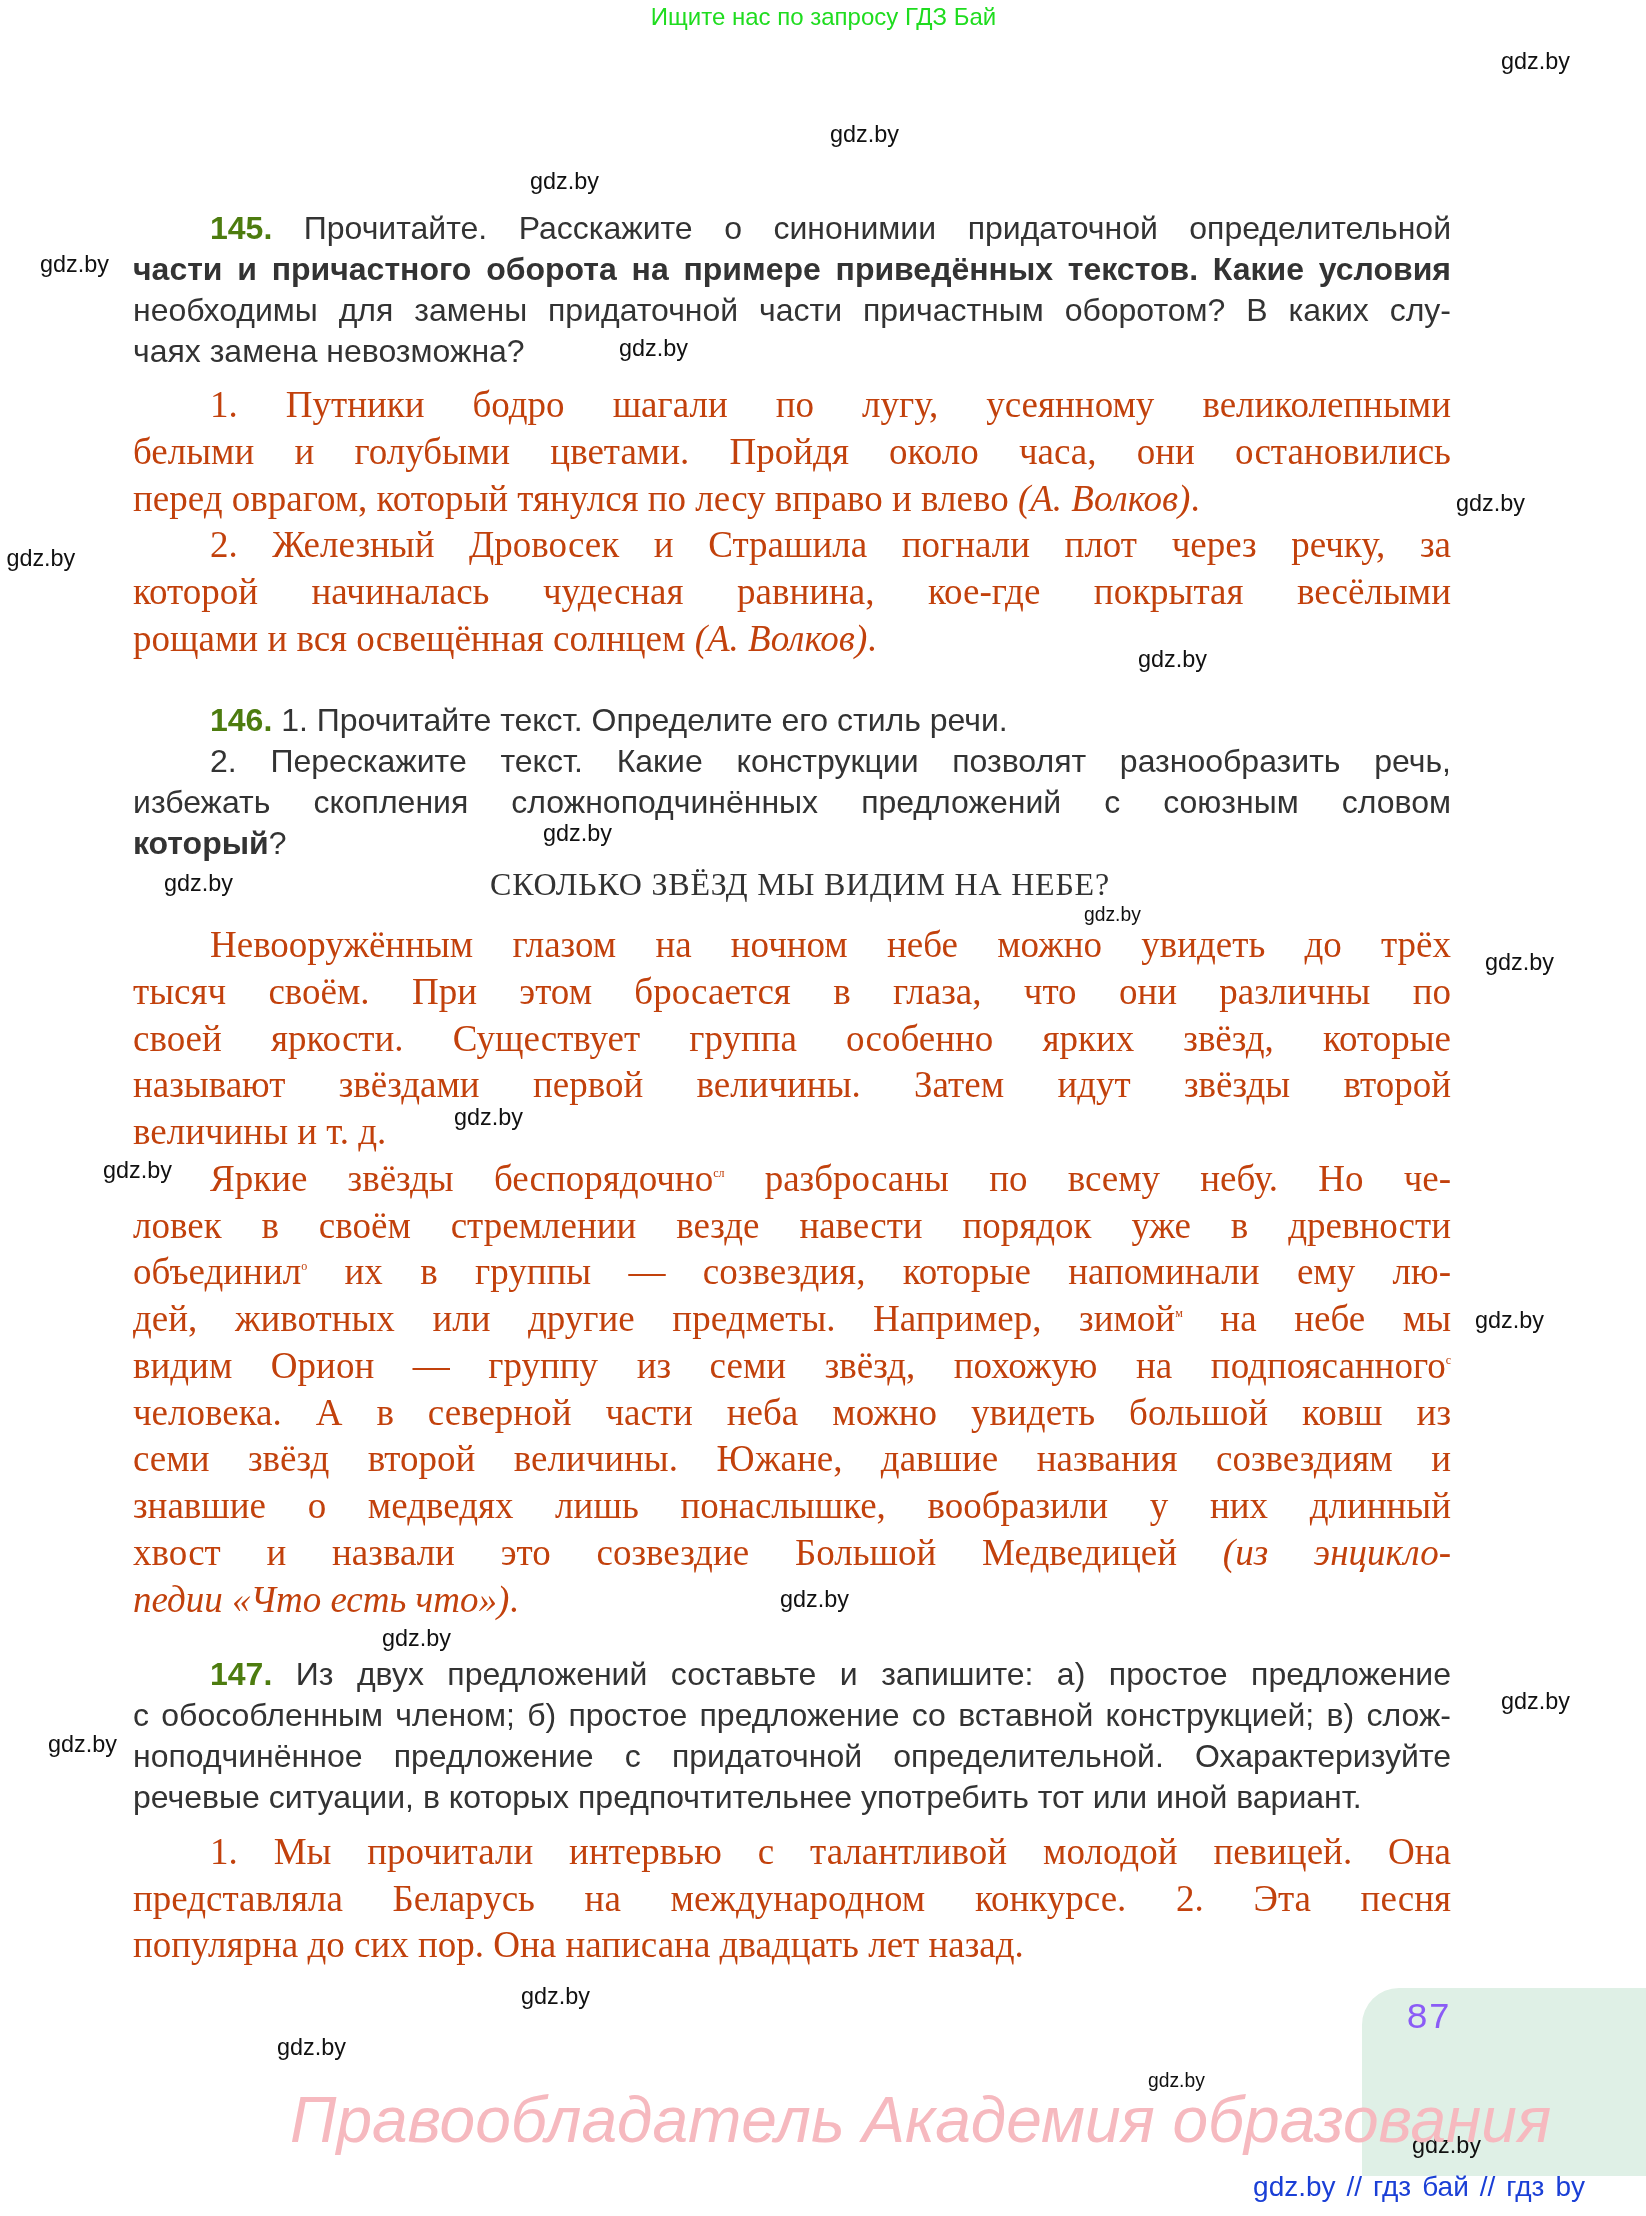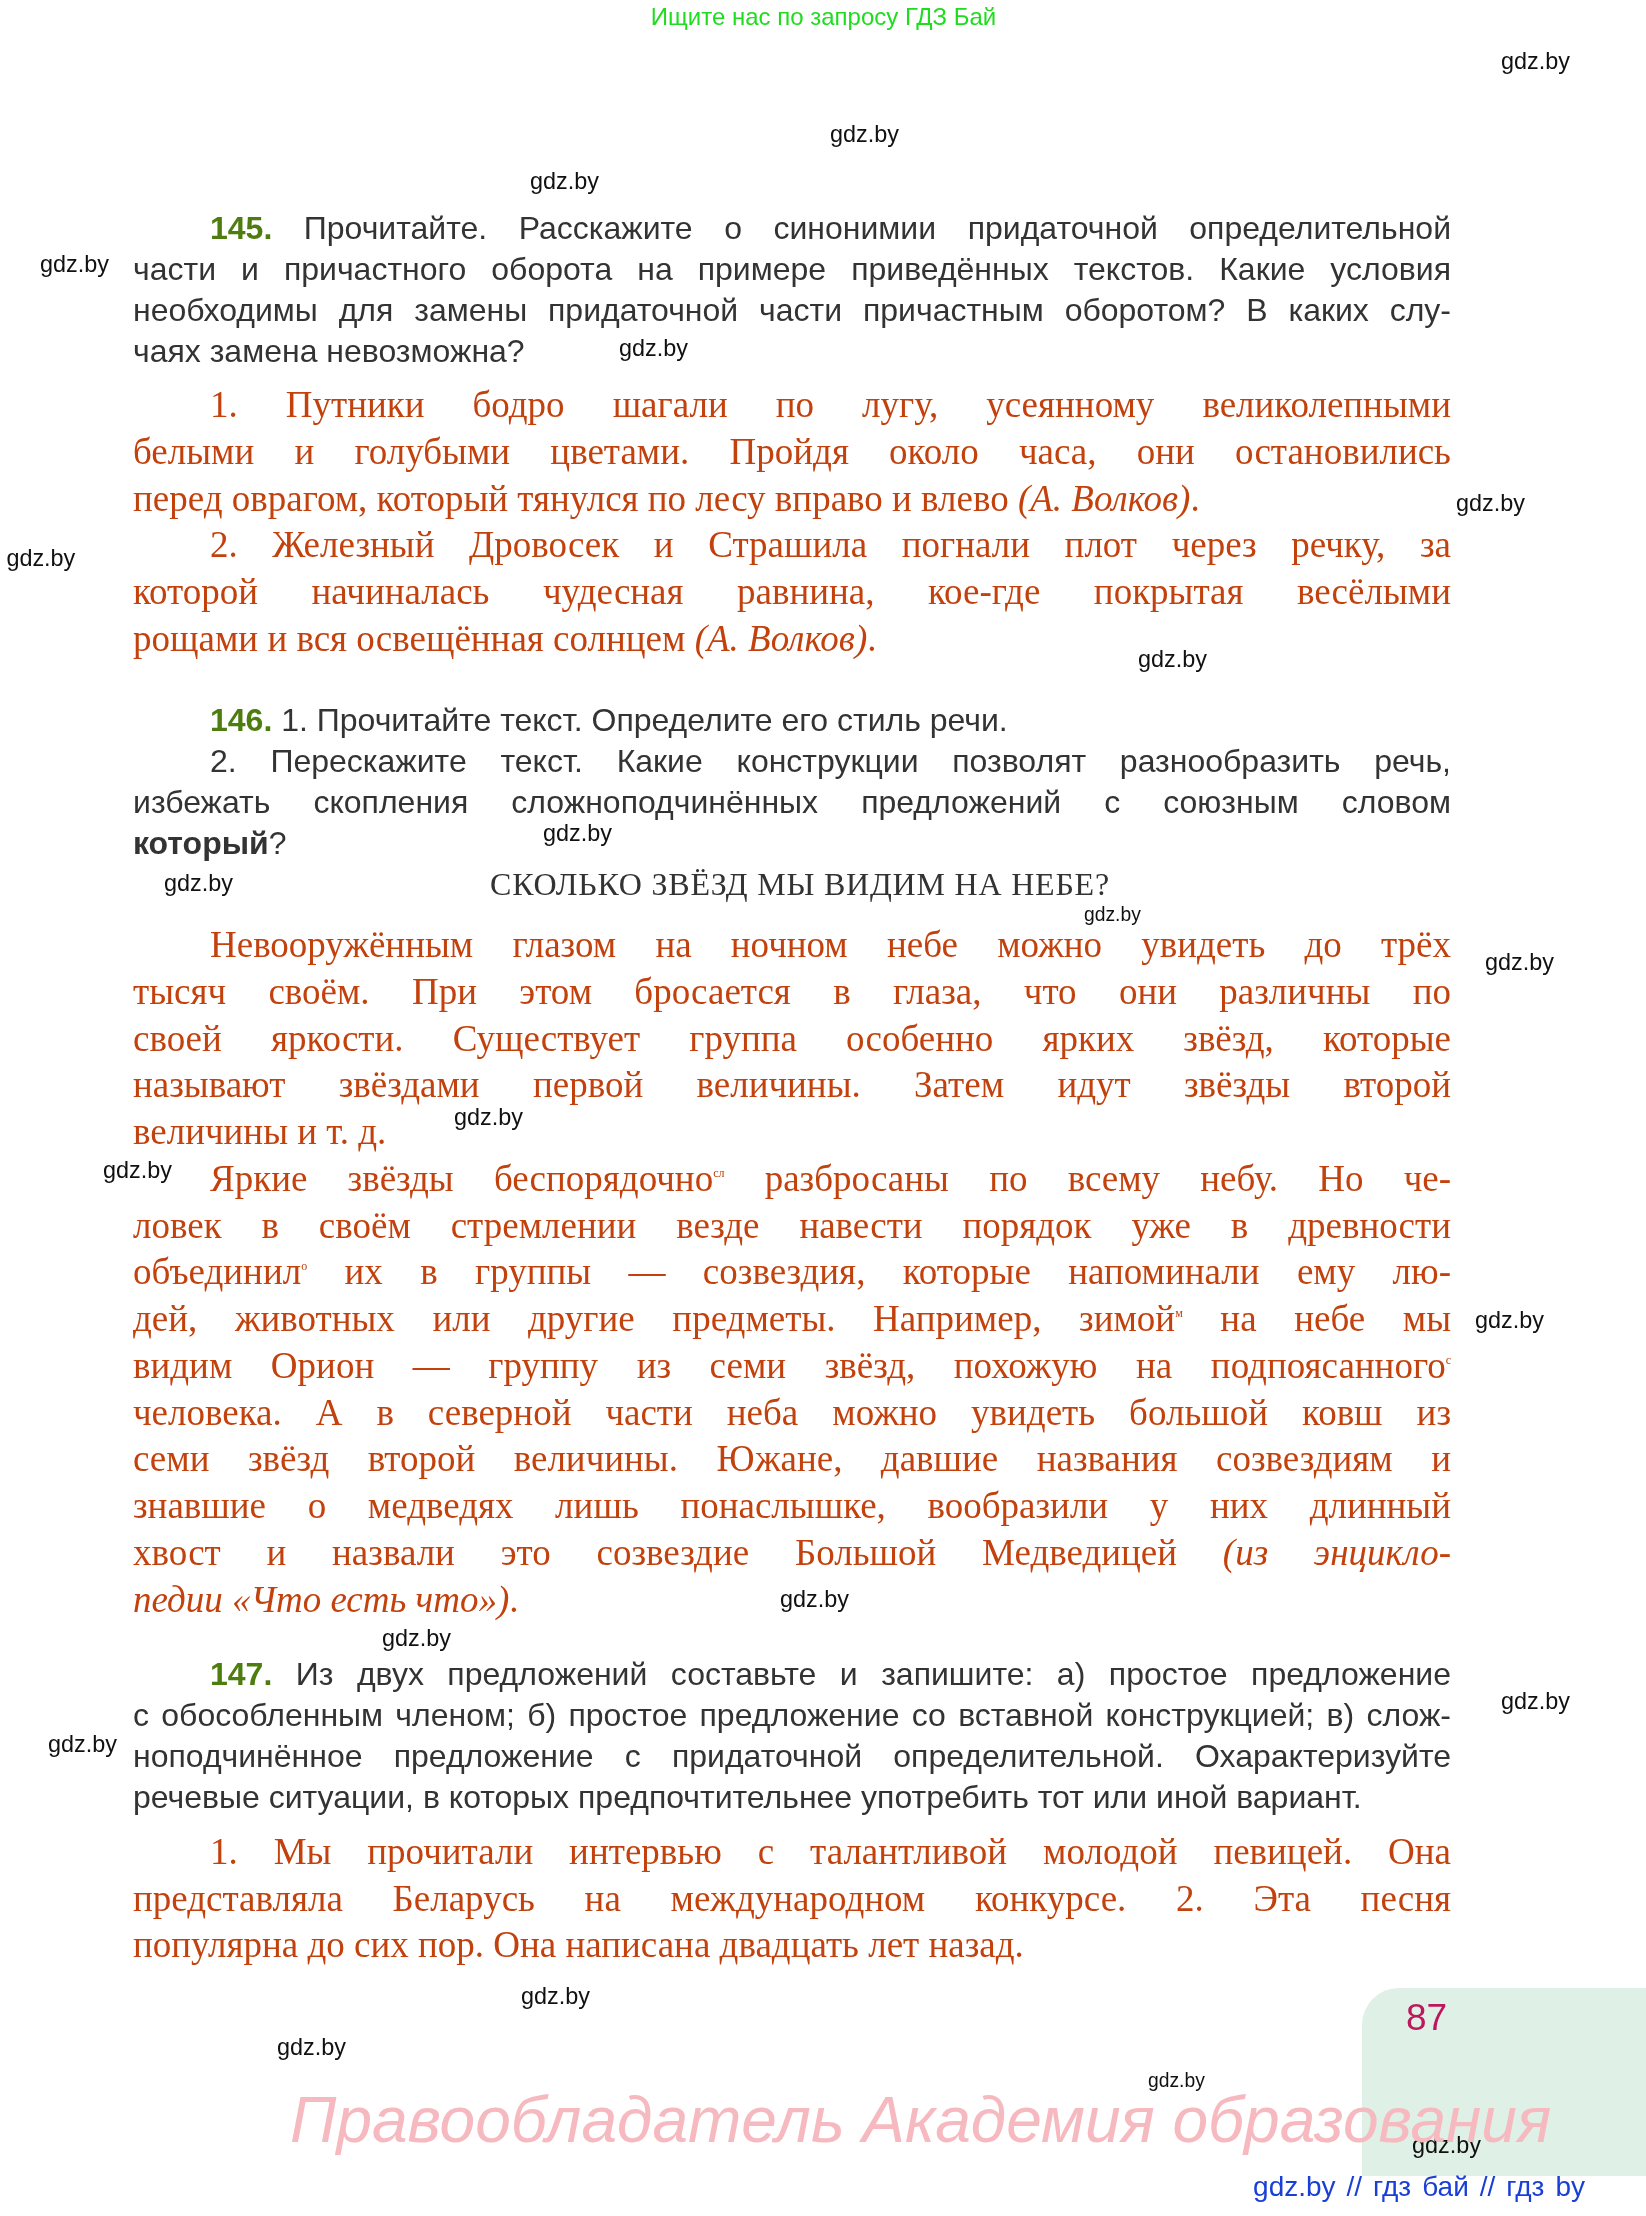--- a/index.html
+++ b/index.html
@@ -11,21 +11,21 @@
     .sans { font-family: "Liberation Sans", sans-serif; font-size: 32px; color: #333333; line-height: 41px; }
     .serif { font-family: "Liberation Serif", serif; font-size: 37px; color: #c2410c; line-height: 47px; }
     .line { position: absolute; left: 133px; width: 1318px; white-space: nowrap; }
     .just { text-align: justify; text-align-last: justify; }
     .ex-num { color: #4d7c0f; font-weight: bold; }
     .it { font-style: italic; }
     .bi { font-weight: bold; }
     sup { font-size: 12px; line-height: 0; vertical-align: 14.5px; }
     .title { font-family: "Liberation Serif", serif; font-size: 32px; color: #333333; left: 0; width: 1600px; text-align: center; letter-spacing: 0.8px; }
     .page-tab { position: absolute; left: 1362px; top: 1988px; width: 284px; height: 188px; background: #dff0e6; border-top-left-radius: 37px; }
-    .page-num { position: absolute; left: 1406px; top: 1997px; font-family: Liberation Sans, sans-serif; font-size: 37px; color: #be185d; }
+    .page-num { position: absolute; left: 1406px; top: 1997px; font-family: Liberation Mono, monospace; font-size: 37px; color: #8b5cf6; }
     .rights { font-family: "Liberation Sans", sans-serif; font-style: italic; font-size: 64px; color: #f6b9bf; left: 290px; top: 2083px; }
     .foot { font-family: "Liberation Sans", sans-serif; font-size: 28px; color: #1a3fd6; left: 0; width: 1585px; text-align: right; top: 2171px; word-spacing: 3.2px; }
   </style>
 </head>
 <body>
 
 <div class="abs hdr">Ищите нас по запросу ГДЗ Бай</div>
 
 <div class="abs wm" style="left:1501px;top:48px;">gdz.by</div>
 <div class="abs wm" style="left:830px;top:121px;">gdz.by</div>
@@ -47,21 +47,21 @@
 <div class="abs wm" style="left:1501px;top:1688px;">gdz.by</div>
 <div class="abs wm" style="left:48px;top:1731px;">gdz.by</div>
 <div class="abs wm" style="left:521px;top:1983px;">gdz.by</div>
 <div class="abs wm" style="left:277px;top:2034px;">gdz.by</div>
 <div class="abs wm sm" style="left:1148px;top:2070px;">gdz.by</div>
 
 <section>
   <div class="line sans just" style="top:208px;padding-left:77px;width:1241px;">
     <span class="ex-num">145.</span>&nbsp;<span>Прочитайте. Расскажите о синонимии придаточной определительной</span>
   </div>
-  <div class="line sans just" style="top:249px;">части и причастного оборота на примере приведённых текстов. Какие условия</div>
+  <div class="line sans just" style="top:249px;font-weight:bold;">части и причастного оборота на примере приведённых текстов. Какие условия</div>
   <div class="line sans just" style="top:290px;">необходимы для замены придаточной части причастным оборотом? В каких слу-</div>
   <div class="line sans" style="top:331px;">чаях замена невозможна?</div>
 
   <div class="line serif just" style="top:381px;padding-left:77px;width:1241px;">1. Путники бодро шагали по лугу, усеянному великолепными</div>
   <div class="line serif just" style="top:428px;">белыми и голубыми цветами. Пройдя около часа, они остановились</div>
   <div class="line serif" style="top:475px;">
     <span>перед оврагом, который тянулся по лесу вправо и влево</span>
     <span class="it">(А. Волков)</span><span>.</span>
   </div>
 

